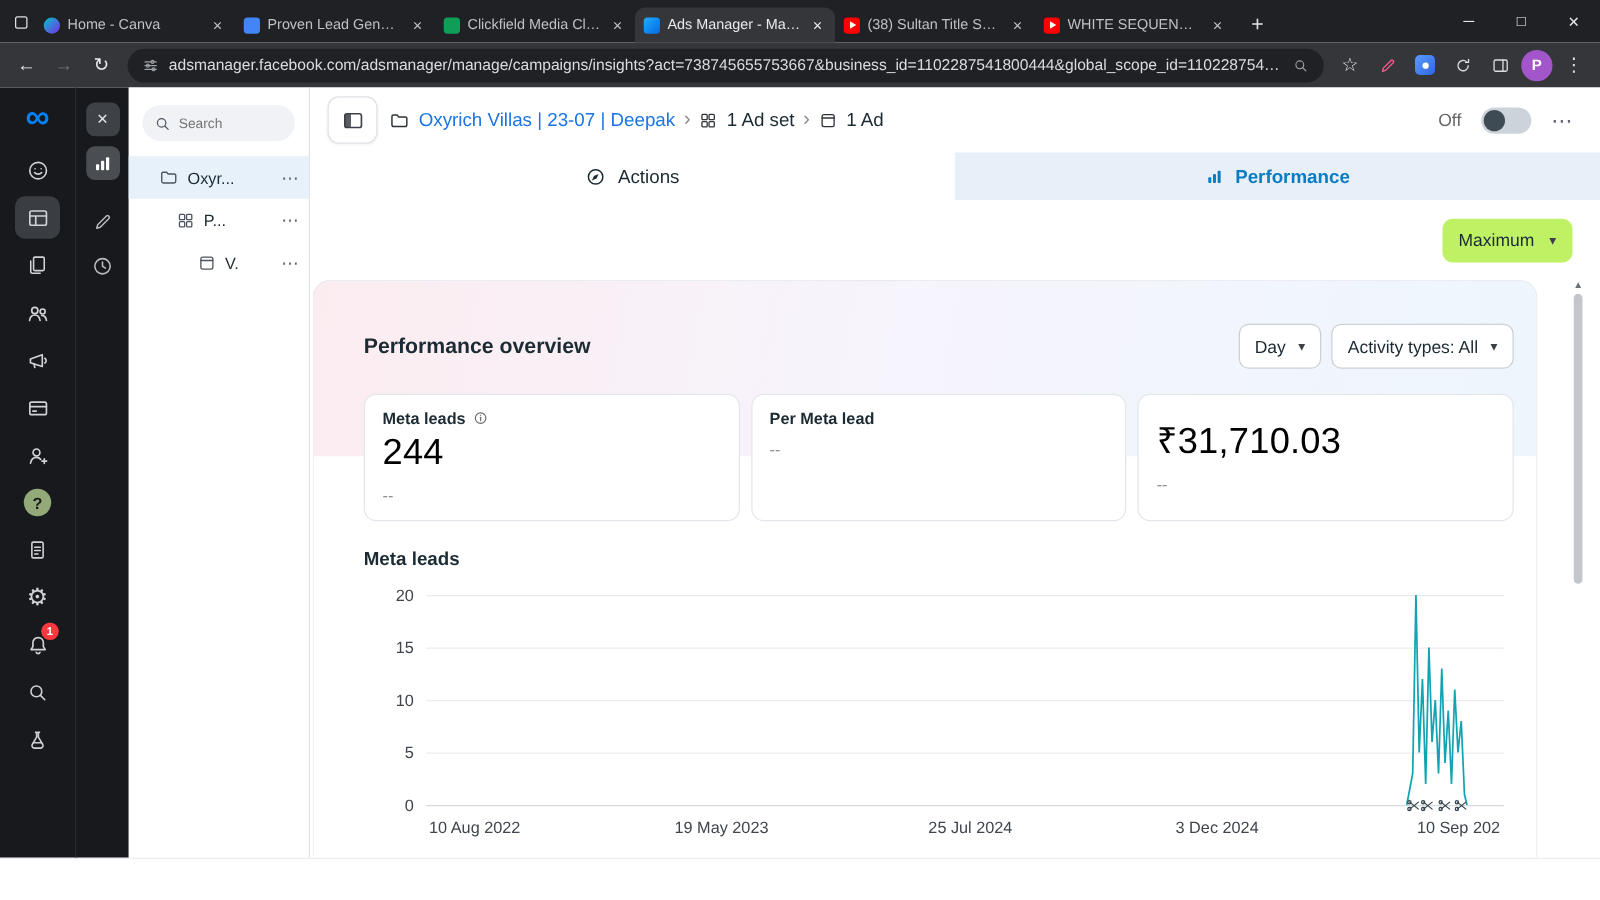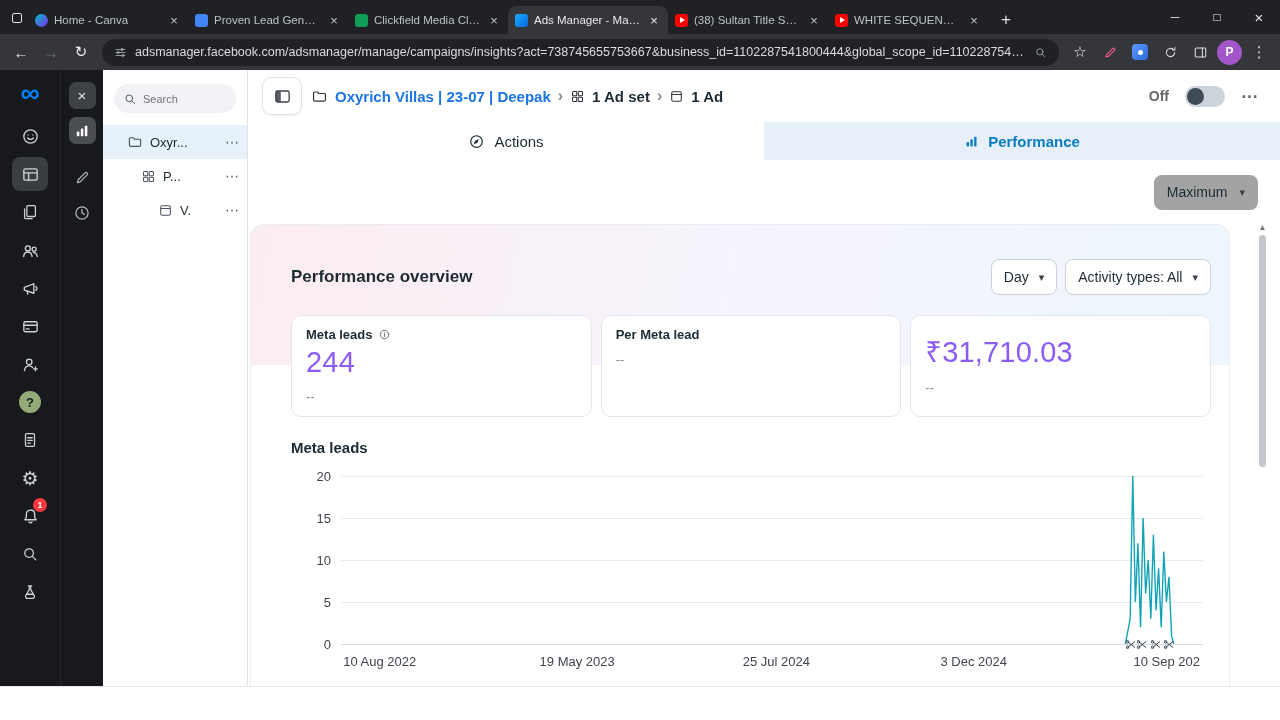--- a/index.html
+++ b/index.html
@@ -56,50 +56,50 @@
 .search-box{margin:0 11px 12px;height:29px;background:#f0f2f5;border-radius:15px;display:flex;align-items:center;gap:6px;padding:0 9px;color:#65676b;}
 .search-box input{border:0;background:transparent;outline:0;width:74px;font-size:11px;color:#1c2b33;font-family:inherit;}
 .trow{height:34px;display:flex;align-items:center;gap:7px;padding-right:8px;font-size:13px;color:#1c2b33;}
 .trow.selected{background:#e7f1fa;padding-left:24px;}
 .trow .dots{margin-left:auto;color:#606770;font-size:14px;}
 .ind1{padding-left:21px;}.ind2{padding-left:38px;}.ind3{padding-left:55px;}
 .ticon{display:flex;color:#4e5560;flex:none;}
 
 
 .main{flex:1;background:#fff;display:flex;flex-direction:column;min-width:0;}
-.phead{height:52px;display:flex;align-items:center;gap:9px;padding:0 22px 0 14px;font-weight:bold;}
+.phead{height:52px;display:flex;align-items:center;gap:9px;padding:0 22px 0 14px;}
 .collapse-btn{width:40px;height:38px;border:1px solid #dfe2e7;border-radius:9px;display:flex;align-items:center;justify-content:center;color:#3c4149;background:#fff;box-shadow:0 1px 2px rgba(0,0,0,.05);flex:none;}
 .crumb{display:flex;align-items:center;gap:7px;font-size:15px;color:#1c2b33;min-width:0;}
 .crumb .link{color:#1b74e4;white-space:nowrap;}
 .chev{color:#8a8d91;font-size:16px;}
 .crumb .ic{display:flex;color:#2f3338;}
 .crumb .seg{white-space:nowrap;}
 .right-head{margin-left:auto;display:flex;align-items:center;gap:16px;flex:none;}
 .off{color:#65676b;font-size:14px;}
 .toggle{width:40px;height:21px;background:#cdd3da;border-radius:11px;position:relative;}
 .knob{position:absolute;left:2px;top:2px;width:17px;height:17px;border-radius:50%;background:#3e4b55;}
 .hdots{color:#606770;font-size:17px;}
 .vtabs{display:flex;height:38px;}
 .vtab{flex:1;display:flex;align-items:center;justify-content:center;gap:9px;font-size:15px;color:#1c2b33;}
 .vtab.active{background:#e7f0f8;color:#0a7cc2;font-weight:700;}
 .vtab .ic{display:flex;}
 .max-row{height:64px;display:flex;align-items:center;justify-content:flex-end;padding-right:22px;}
-.max-btn{height:35px;background:#a3a3a3;border-radius:8px;display:flex;align-items:center;gap:12px;padding:0 13px;font-size:14px;color:#1c2b33;}
+.max-btn{height:35px;background:#bef264;border-radius:8px;display:flex;align-items:center;gap:12px;padding:0 13px;font-size:14px;color:#1c2b33;}
 .caret{font-size:11px;color:#3c4149;}
 
 
 .card{flex:1;margin:0 50px 0 2px;border:1px solid #ebebf2;border-bottom:none;border-radius:14px 14px 0 0;padding:34px 18px 0 40px;background:#fff;background-image:linear-gradient(100deg,rgba(251,233,238,.85),rgba(243,239,251,.7) 45%,rgba(233,244,252,.8));background-size:100% 140px;background-repeat:no-repeat;min-width:0;}
 .card-head{display:flex;align-items:center;}
 .ov-title{font-size:17px;font-weight:700;color:#1c2b33;}
 .head-ctrls{margin-left:auto;display:flex;gap:8px;}
 .obtn{height:36px;border:1px solid #ccd1d7;border-radius:8px;background:#fff;display:flex;align-items:center;gap:10px;padding:0 12px;font-size:14px;color:#1c2b33;}
 .metrics{display:flex;gap:9px;margin-top:20px;}
 .tile{flex:1;border:1px solid #e3e6eb;border-radius:10px;padding:11px 14px 12px;background:#fff;min-width:0;}
 .tile-label{display:flex;align-items:center;gap:6px;font-size:13px;font-weight:700;color:#1c2b33;}
-.tile-value{font-size:29px;color:#8b5cf6;margin-top:4px;letter-spacing:.2px;}
+.tile-value{font-size:29px;color:#000000;margin-top:4px;letter-spacing:.2px;}
 .tile-sub{color:#8a8d91;font-size:13px;margin-top:10px;}
 .info{display:flex;color:#65676b;}
 .chart-heading{margin-top:22px;font-size:15px;font-weight:700;color:#1c2b33;}
 .chart{position:relative;margin-top:12px;height:215px;}
 .ylab{position:absolute;width:40px;text-align:right;left:0;transform:translateY(-50%);font-size:13px;color:#3f454d;}
 .plot{position:absolute;left:50px;right:8px;top:8px;height:168px;}
 .gline{position:absolute;left:0;right:0;height:1px;background:#e9ebee;}
 .gline.zero{background:#d6dadf;}
 .plot svg.series{position:absolute;left:0;top:0;width:100%;height:100%;}
 .xlab{position:absolute;top:calc(100% + 10px);transform:translateX(-50%);font-size:13px;color:#3f454d;white-space:nowrap;}

